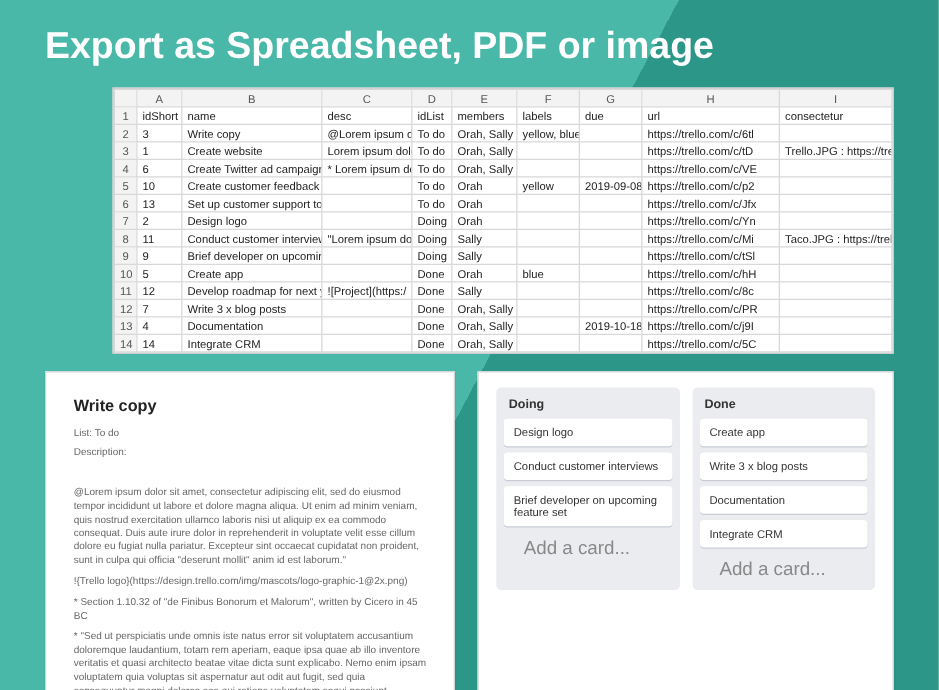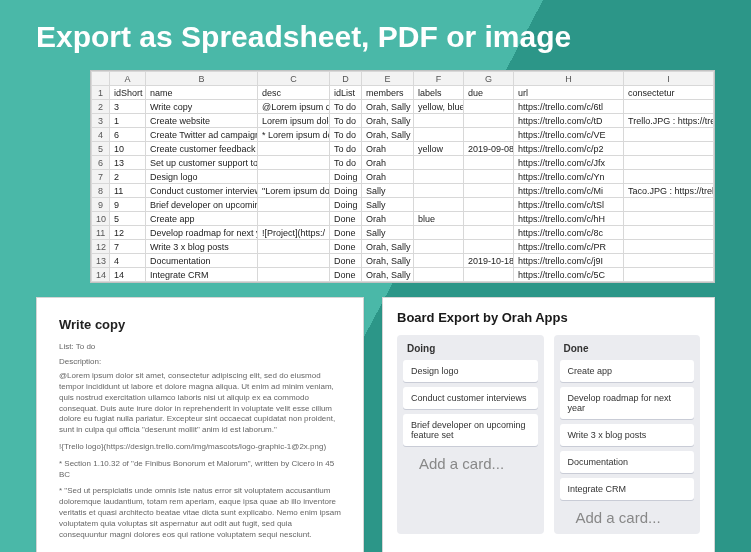--- a/index.html
+++ b/index.html
@@ -67,21 +67,21 @@
     background:#fff;
     border:1px solid #d5d5d5;
     padding: 18px 22px 14px 22px;
     font-size:8px;
     color:#666;
     line-height:1.35;
     box-shadow: 0 1px 2px rgba(0,0,0,.08);
   }
   .pdf-card h3 { font-size:13px; font-weight:600; color:#222; margin-bottom:8px; }
   .pdf-card .meta { margin-bottom:5px; }
-  .pdf-card .desc-label { margin-bottom:3px; }
+  .pdf-card .desc-label { margin-bottom:21px; }
   .pdf-card p { margin-bottom:6px; }
 
   
   .board-card {
     flex:1;
     background:#fff;
     border:1px solid #d5d5d5;
     padding:12px 14px 10px 14px;
     box-shadow: 0 1px 2px rgba(0,0,0,.08);
   }
@@ -316,33 +316,31 @@
     <h3>Write copy</h3>
     <div class="meta">List: To do</div>
     <div class="desc-label">Description:</div>
     <p>@Lorem ipsum dolor sit amet, consectetur adipiscing elit, sed do eiusmod tempor incididunt ut labore et dolore magna aliqua. Ut enim ad minim veniam, quis nostrud exercitation ullamco laboris nisi ut aliquip ex ea commodo consequat. Duis aute irure dolor in reprehenderit in voluptate velit esse cillum dolore eu fugiat nulla pariatur. Excepteur sint occaecat cupidatat non proident, sunt in culpa qui officia "deserunt mollit" anim id est laborum."</p>
     <p>!{Trello logo}(https://design.trello.com/img/mascots/logo-graphic-1@2x.png)</p>
     <p>* Section 1.10.32 of "de Finibus Bonorum et Malorum", written by Cicero in 45 BC</p>
     <p>* "Sed ut perspiciatis unde omnis iste natus error sit voluptatem accusantium doloremque laudantium, totam rem aperiam, eaque ipsa quae ab illo inventore veritatis et quasi architecto beatae vitae dicta sunt explicabo. Nemo enim ipsam voluptatem quia voluptas sit aspernatur aut odit aut fugit, sed quia consequuntur magni dolores eos qui ratione voluptatem sequi nesciunt.</p>
   </div>
 
   <div class="board-card">
-    <h3>Board Export by Orah Apps</h3>
     <div class="cols" id="board-cols">
         <div class="list">
           <div class="list-title">Doing</div>
           <div class="card">Design logo</div>
           <div class="card">Conduct customer interviews</div>
           <div class="card">Brief developer on upcoming feature set</div>
           <div class="add">Add a card...</div>
         </div>
         <div class="list">
           <div class="list-title">Done</div>
           <div class="card">Create app</div>
-          <div class="card">Develop roadmap for next year</div>
           <div class="card">Write 3 x blog posts</div>
           <div class="card">Documentation</div>
           <div class="card">Integrate CRM</div>
           <div class="add">Add a card...</div>
         </div>
       </div>
   </div>
 </div>
 
 </body></html>

